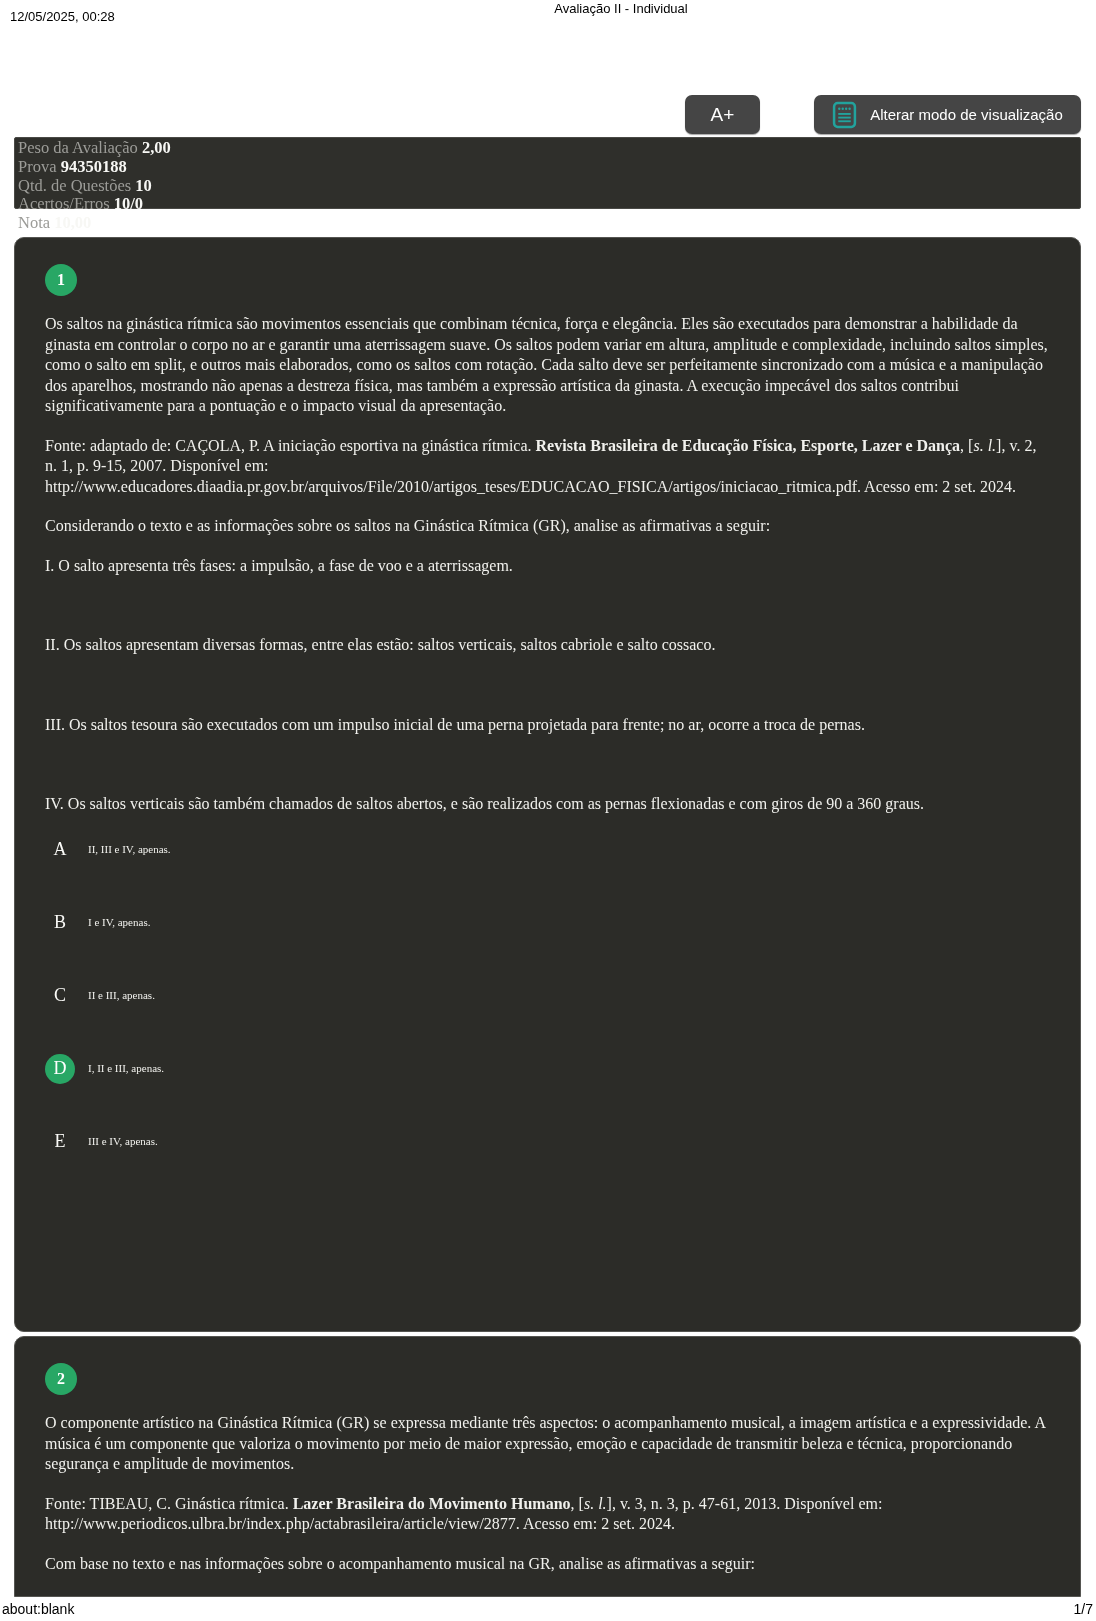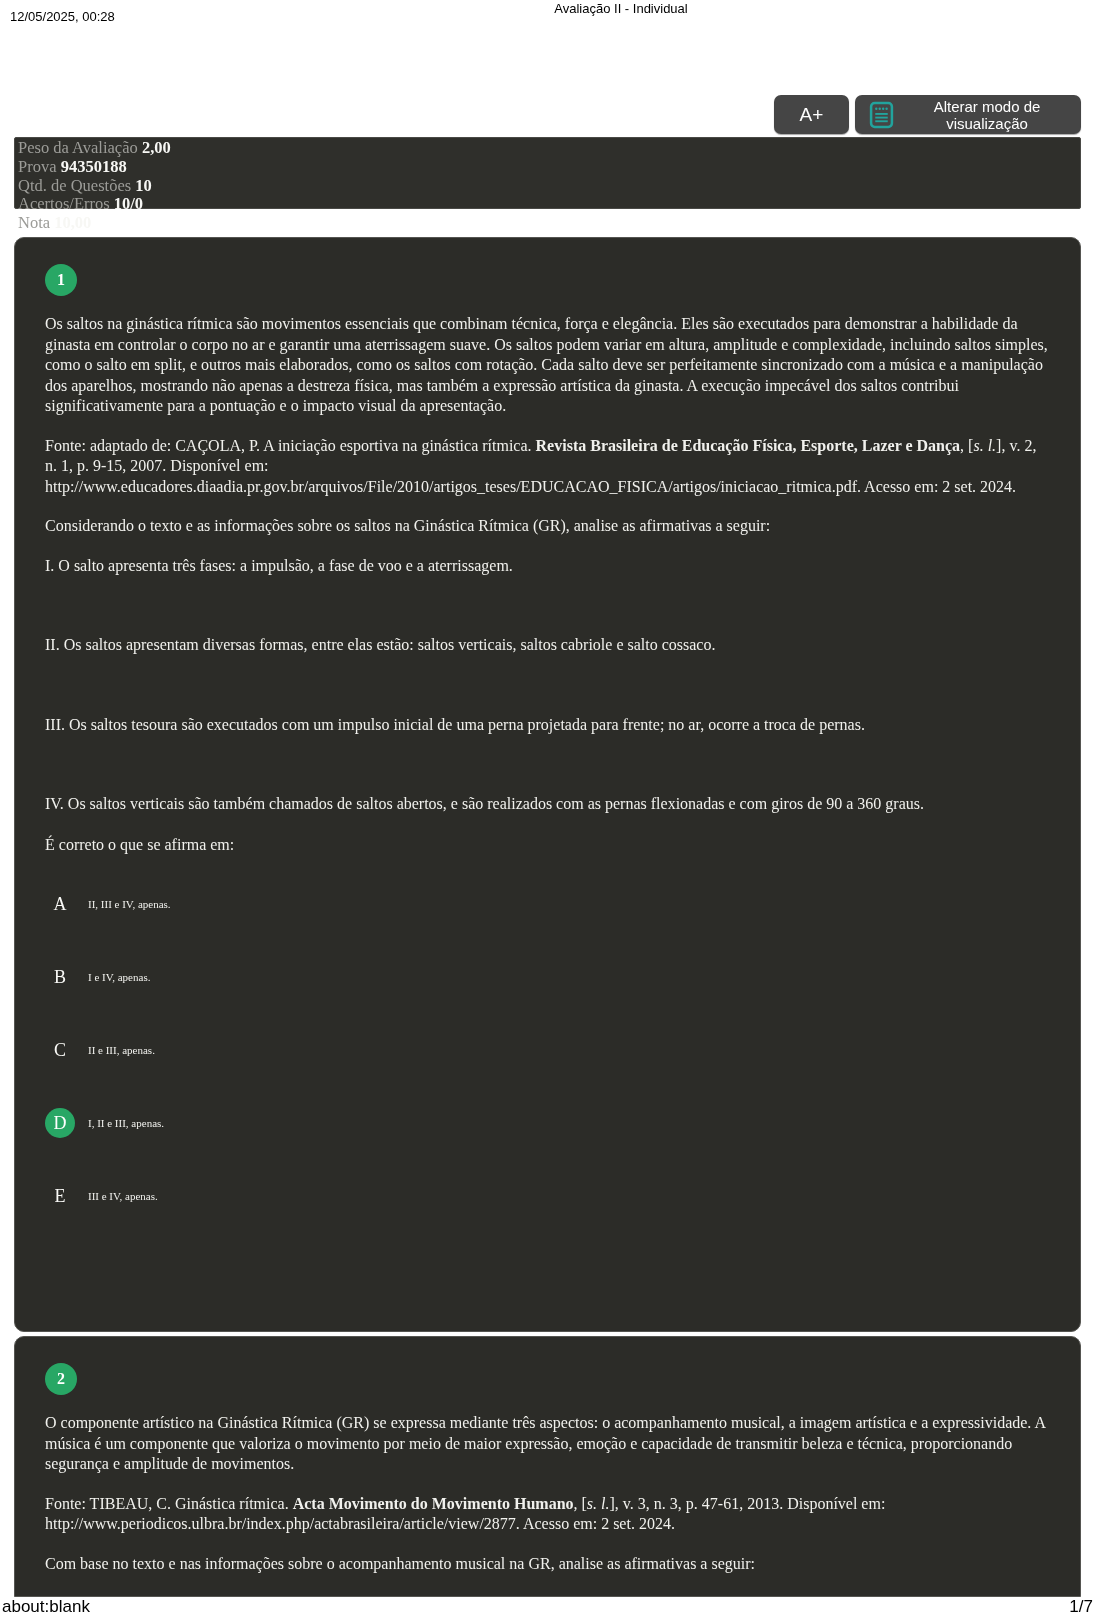--- a/index.html
+++ b/index.html
@@ -15,39 +15,39 @@
   .print-header {
     position:absolute; top:1px; left:0; right:0; height:18px;
     font-family:"Liberation Sans","DejaVu Sans",sans-serif;
     font-size:13px; color:#000;
   }
   .ph-date { position:absolute; left:10px; top:8px; }
   .ph-title { position:absolute; left:621px; top:0; transform:translateX(-50%); white-space:nowrap; }
   .print-footer {
     position:absolute; bottom:4px; left:0; right:0; height:16px;
     font-family:"Liberation Sans","DejaVu Sans",sans-serif;
-    font-size:17px; color:#000;
+    font-size:14px; color:#000;
   }
   .pf-left { position:absolute; left:2px; bottom:0; }
   .pf-right { position:absolute; right:3px; bottom:0; }
   
   .toolbar {
     position:absolute; top:95px; right:15px;
     display:flex; gap:6px; align-items:stretch;
     font-family:"Liberation Sans","DejaVu Sans",sans-serif;
   }
   .btn {
     background:#454545; color:#fff; border:none; cursor:pointer;
     border-radius:7px; height:39px;
     display:flex; align-items:center; justify-content:center;
     box-shadow:0 1px 1px rgba(0,0,0,.35);
     font-family:inherit;
   }
   .btn-aplus { width:75px; font-size:19px; }
-  .btn-view { width:226px; font-size:15px; gap:13px; padding:0 14px; }
+  .btn-view { width:267px; font-size:15px; gap:13px; padding:0 14px;margin-left:48px; }
   .btn-view svg { flex:0 0 auto; }
   
   .summary {
     position:absolute; top:137px; left:14px; width:1067px; height:72px;
     background:#2f2f2b; border:1px solid #4a4a46; border-radius:2px;
     padding:1px 0 0 3px;
     font-size:16.5px; line-height:18.8px;
     color:#9c9c98;
   }
   .summary .row { white-space:nowrap; }
@@ -136,21 +136,20 @@
 
     <p class="fonte"><span>Fonte: adaptado de: CAÇOLA, P. A iniciação esportiva na ginástica rítmica. </span><b>Revista Brasileira de Educação Física, Esporte, Lazer e Dança</b><span>, [</span><i>s. l.</i><span>], v. 2, n. 1, p. 9-15, 2007. Disponível em: http://www.educadores.diaadia.pr.gov.br/arquivos/File/2010/artigos_teses/EDUCACAO_FISICA/artigos/iniciacao_ritmica.pdf. Acesso em: 2 set. 2024.</span></p>
 
     <p class="instruction">Considerando o texto e as informações sobre os saltos na Ginástica Rítmica (GR), analise as afirmativas a seguir:</p>
 
     <p class="affirm">I. O salto apresenta três fases: a impulsão, a fase de voo e a aterrissagem.</p>
     <p class="affirm">II. Os saltos apresentam diversas formas, entre elas estão: saltos verticais, saltos cabriole e salto cossaco.</p>
     <p class="affirm">III. Os saltos tesoura são executados com um impulso inicial de uma perna projetada para frente; no ar, ocorre a troca de pernas.</p>
     <p class="affirm last">IV. Os saltos verticais são também chamados de saltos abertos, e são realizados com as pernas flexionadas e com giros de 90 a 360 graus.</p>
 
-    <p class="closing">É correto o que se afirma em:</p>
 
     <div class="options">
       <div class="opt-row">
         <span class="opt-letter">A</span>
         <span class="opt-text">II, III e IV, apenas.</span>
       </div>
       <div class="opt-row">
         <span class="opt-letter">B</span>
         <span class="opt-text">I e IV, apenas.</span>
       </div>
@@ -167,21 +166,21 @@
         <span class="opt-text">III e IV, apenas.</span>
       </div>
     </div>
   </div>
 
   <div class="card card-q2">
     <div class="q-badge">2</div>
 
     <p class="q-body">O componente artístico na Ginástica Rítmica (GR) se expressa mediante três aspectos: o acompanhamento musical, a imagem artística e a expressividade. A música é um componente que valoriza o movimento por meio de maior expressão, emoção e capacidade de transmitir beleza e técnica, proporcionando segurança e amplitude de movimentos.</p>
 
-    <p class="fonte"><span>Fonte: TIBEAU, C. Ginástica rítmica. </span><b>Acta Movimento do Movimento Humano</b><span>, [</span><i>s. l.</i><span>], v. 3, n. 3, p. 47-61, 2013. Disponível em: http://www.periodicos.ulbra.br/index.php/actabrasileira/article/view/2877. Acesso em: 2 set. 2024.</span></p>
+    <p class="fonte"><span>Fonte: TIBEAU, C. Ginástica rítmica. </span><b>Lazer Brasileira do Movimento Humano</b><span>, [</span><i>s. l.</i><span>], v. 3, n. 3, p. 47-61, 2013. Disponível em: http://www.periodicos.ulbra.br/index.php/actabrasileira/article/view/2877. Acesso em: 2 set. 2024.</span></p>
 
     <p class="instruction">Com base no texto e nas informações sobre o acompanhamento musical na GR, analise as afirmativas a seguir:</p>
   </div>
 
   <div class="print-footer">
     <span class="pf-left">about:blank</span>
     <span class="pf-right">1/7</span>
   </div>
 
 </div>

